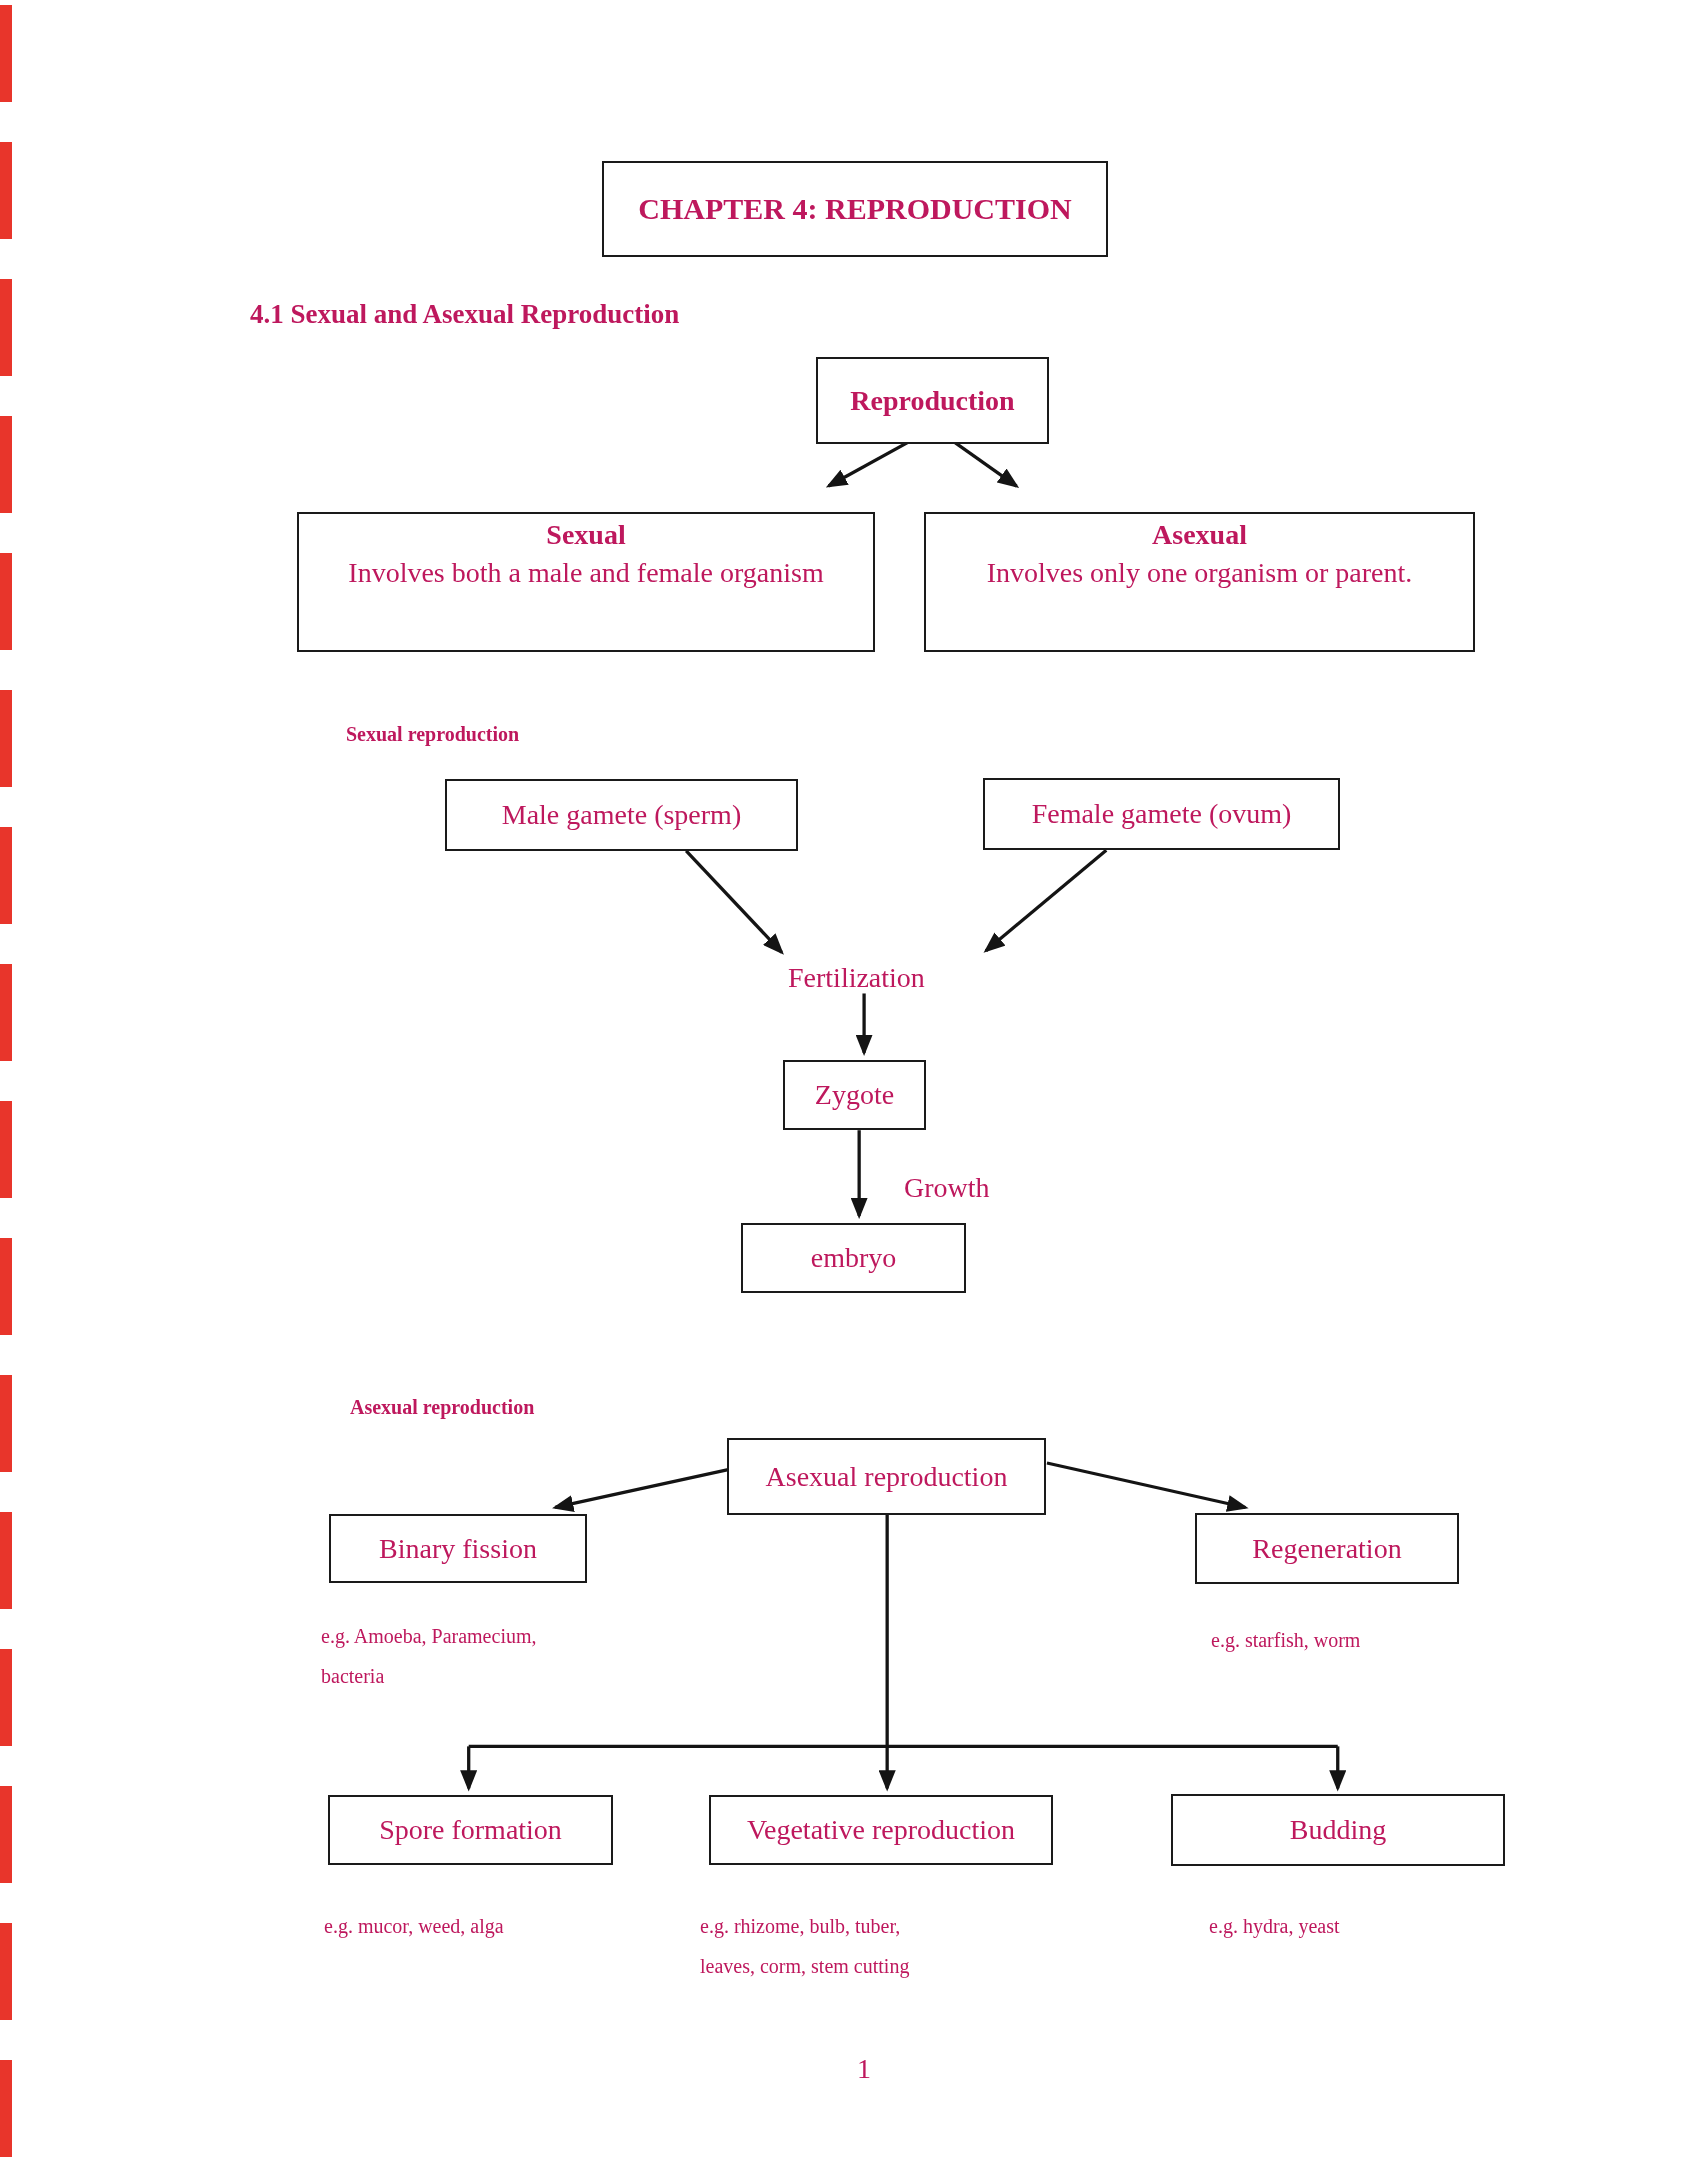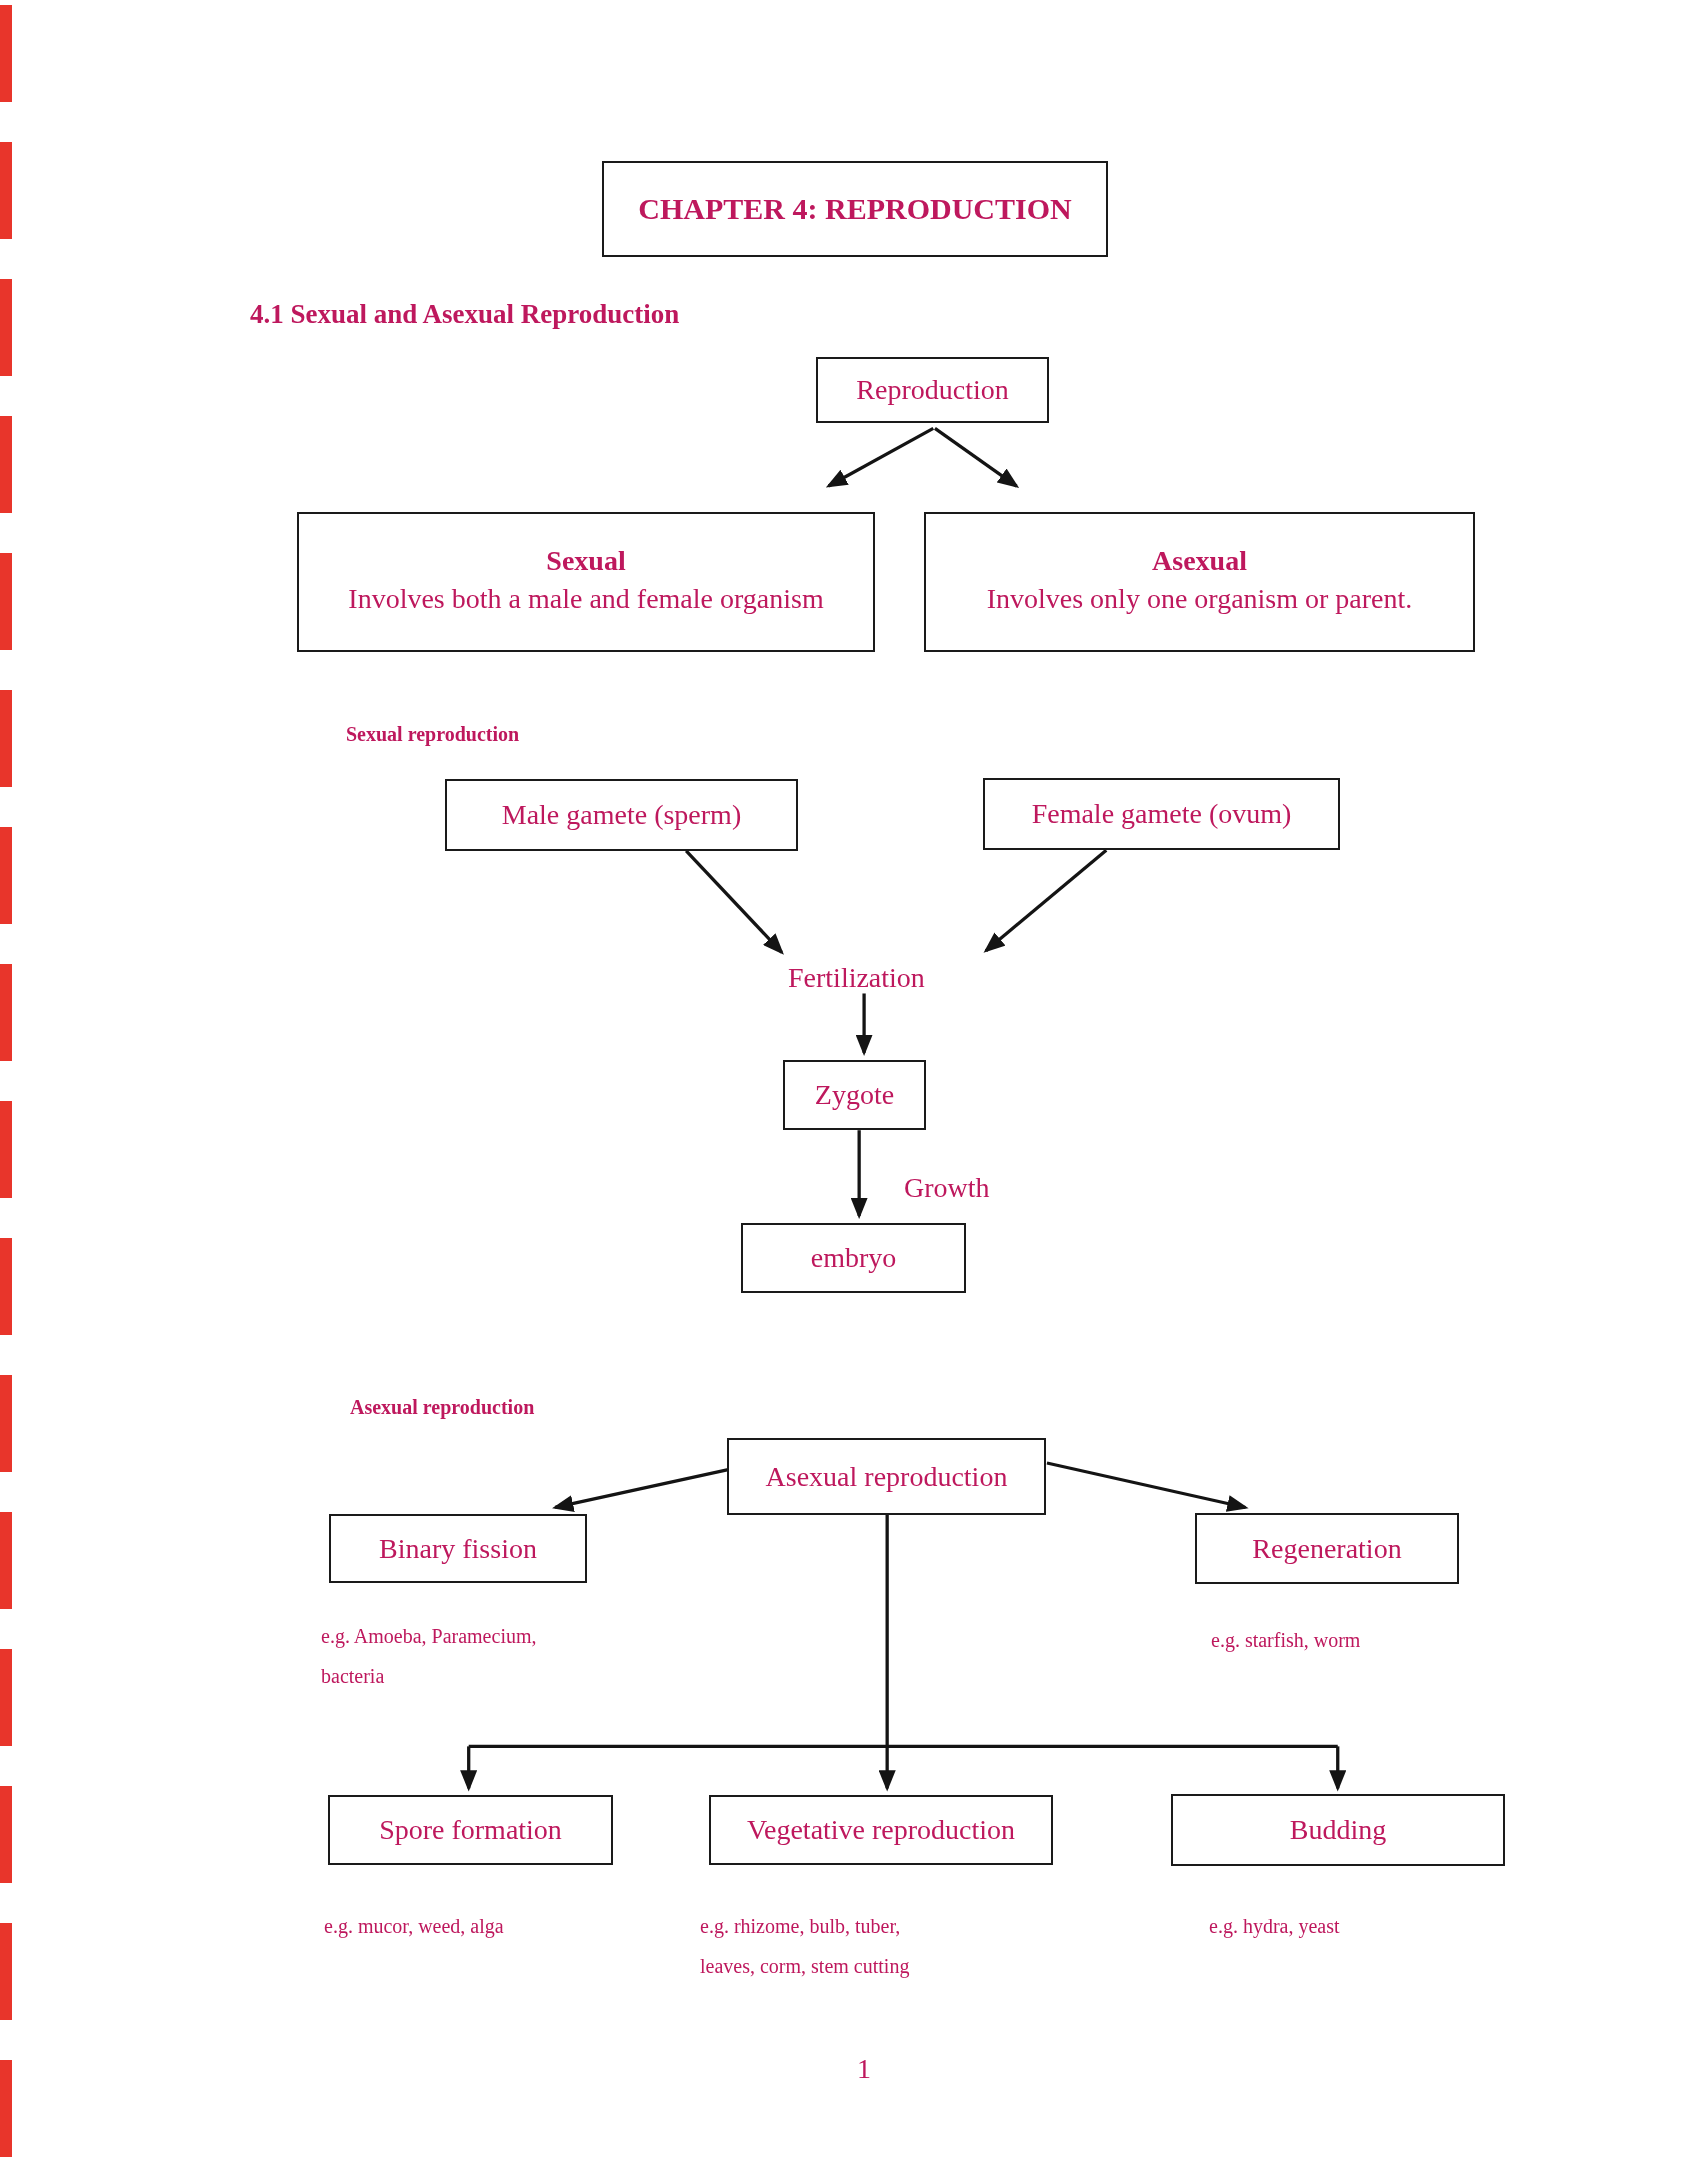--- a/index.html
+++ b/index.html
@@ -10,28 +10,28 @@
   .edge-dashes{
     position:absolute;left:0;top:5px;width:12.4px;height:2178px;
     background:repeating-linear-gradient(to bottom,#e8352b 0 97px,transparent 97px 137px);
   }
   .connectors{position:absolute;left:0;top:0;}
   .box{
     position:absolute;border:2.5px solid #1a1a1a;background:#ffffff;
     font-size:28px;line-height:38px;display:flex;align-items:center;justify-content:center;
     text-align:center;box-sizing:border-box;
   }
-  .box.topalign{flex-direction:column;justify-content:flex-start;padding-top:28px;}
+  .box.topalign{flex-direction:column;justify-content:flex-start;padding-top:2px;}
   .bold{font-weight:bold;}
   .title-box{left:602px;top:161px;width:506px;height:96px;font-size:30px;font-weight:bold;}
   .h41{position:absolute;left:250px;top:299px;font-size:27px;font-weight:bold;white-space:nowrap;}
   .subhead{position:absolute;font-size:20px;font-weight:bold;white-space:nowrap;font-family:Liberation Serif, serif;}
   .h-sex{left:346px;top:723px;}
   .h-asex{left:350px;top:1396px;}
-  .repro-box{left:816px;top:357px;width:233px;height:66px;font-weight:normal;}
+  .repro-box{left:816px;top:357px;width:233px;height:87px;font-weight:bold;}
   .sexual-box{left:297px;top:512px;width:578px;height:140px;}
   .asexual-box{left:924px;top:512px;width:551px;height:140px;}
   .male-box{left:445px;top:779px;width:353px;height:72px;}
   .female-box{left:983px;top:778px;width:357px;height:72px;}
   .zygote-box{left:783px;top:1060px;width:143px;height:70px;}
   .embryo-box{left:741px;top:1223px;width:225px;height:70px;}
   .asexroot-box{left:727px;top:1438px;width:319px;height:77px;}
   .binary-box{left:329px;top:1514px;width:258px;height:69px;}
   .regen-box{left:1195px;top:1513px;width:264px;height:71px;}
   .spore-box{left:328px;top:1795px;width:285px;height:70px;}

